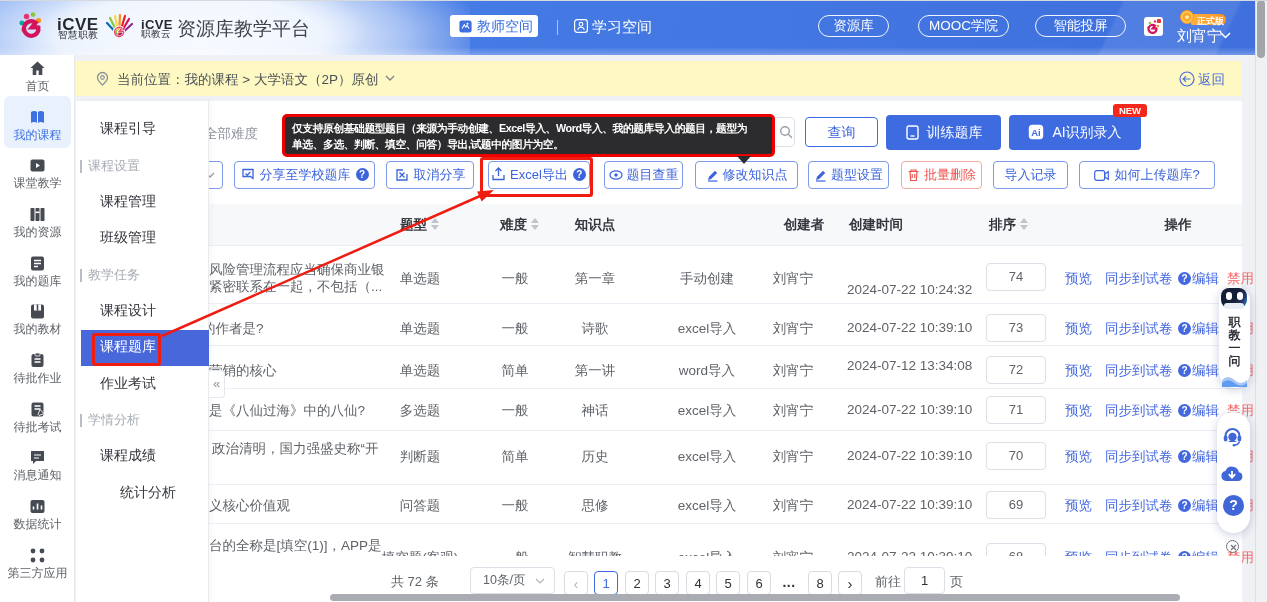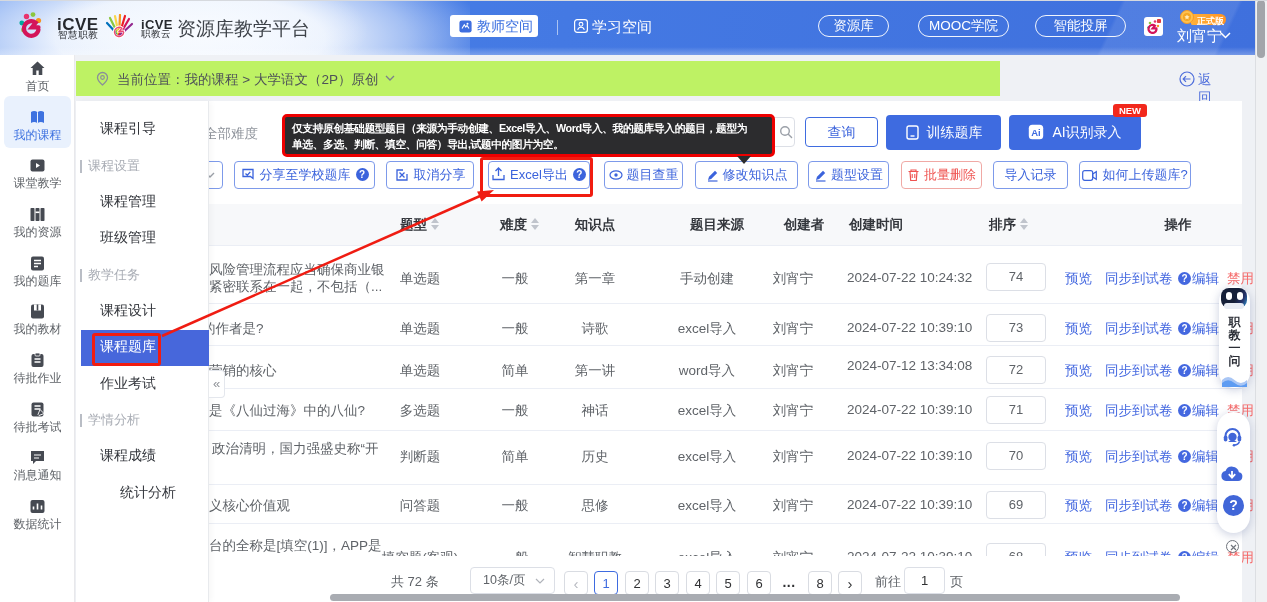--- a/index.html
+++ b/index.html
@@ -24,21 +24,21 @@
   color:#fff; font-size:13.5px; text-align:center; line-height:20px; }
 
 
 #sidebar { position:absolute; left:0; top:55px; width:75px; height:547px; background:#fff; border-right:1px solid #e9e9ec; }
 .sbitem { position:absolute; left:0; width:75px; height:46px; text-align:center; color:#5f6368; }
 .sbitem .lbl { position:absolute; top:26px; width:75px; font-size:12px; }
 .sbitem svg { position:absolute; left:29px; top:8px; }
 .sbactive { position:absolute; left:4px; width:67px; height:52px; background:#e9f1fd; border-radius:6px; }
 
 
-#crumb { position:absolute; left:76px; top:61px; width:924px; height:35px; background:#bef264; }
+#crumb { position:absolute; left:76px; top:61px; width:1166px; height:35px; background:#fef9c3; }
 
 
 #card { position:absolute; left:90px; top:101px; width:1152px; height:501px; background:#fff; }
 
 
 .obtn { position:absolute; top:161px; height:28px; background:#fff; border:1px solid #7d9aea; border-radius:4px;
   color:#3b63dc; font-size:13px; text-align:center; line-height:26px; }
 .bluebtn { position:absolute; top:115px; height:35px; background:#3e6be0; border-radius:4px; color:#fff;
   font-size:14px; text-align:center; line-height:35px; }
 
@@ -239,20 +239,29 @@
           <path d="M5 6 h7 M5 9 h5" stroke="#fff" stroke-width="1.2"></path>
         </svg>
       <div class="lbl">消息通知</div>
     </div>
     <div class="sbitem" style="top:435px;">
       <svg width="17" height="17" viewBox="0 0 17 17">
           <rect x="1.5" y="2" width="14" height="13" rx="2" fill="#464a52"></rect>
           <path d="M4.5 11.5 v-3 M8.5 11.5 v-6 M12.5 11.5 v-4" stroke="#fff" stroke-width="1.6"></path>
         </svg>
       <div class="lbl">数据统计</div>
+    </div>
+    <div class="sbitem" style="top:484px;">
+      <svg width="17" height="17" viewBox="0 0 17 17">
+          <circle cx="4" cy="4" r="2.4" fill="#464a52"></circle>
+          <circle cx="13" cy="4" r="2.4" fill="#464a52"></circle>
+          <circle cx="4" cy="13" r="2.4" fill="#464a52"></circle>
+          <circle cx="13" cy="13" r="2.4" fill="#464a52"></circle>
+        </svg>
+      <div class="lbl">第三方应用</div>
     </div>
   </div>
 
   <div id="crumb">
     <svg class="abs" style="left:19px; top:10px;" width="15" height="16" viewBox="0 0 15 16">
       <path d="M7.5 1.5 a5 5 0 0 1 5 5 c0 3.2-5 7.5-5 7.5 s-5-4.3-5-7.5 a5 5 0 0 1 5-5z" fill="none" stroke="#8a8f99" stroke-width="1.3"></path>
       <circle cx="7.5" cy="6.5" r="1.8" fill="none" stroke="#8a8f99" stroke-width="1.2"></circle>
     </svg>
     <div class="abs" style="left:41px; top:10px; font-size:13.5px; color:#4e5258;">当前位置：我的课程 &gt; 大学语文（2P）原创<svg style="margin-left:7px; vertical-align:2px;" width="10" height="7" viewBox="0 0 10 7">
           <path d="M1 1 l4 4 4-4" fill="none" stroke="#7b808a" stroke-width="1.3"></path>
@@ -317,31 +326,30 @@
     <svg style="vertical-align:-2.5px; margin-right:4px;" width="13" height="13" viewBox="0 0 13 13">
         <path d="M2 11 l1-3.2 6-6 2.2 2.2 -6 6z" fill="#3b63dc"></path>
         <path d="M2 12 h9.5" stroke="#3b63dc" stroke-width="1.2"></path>
       </svg>题型设置</div>
   <div class="obtn" style="left:901px; width:81px; border-color:#f0a9a5; color:#ef5350;">
     <svg style="vertical-align:-2.5px; margin-right:4px;" width="13" height="14" viewBox="0 0 13 14">
         <path d="M1.5 3.5 h10 M4 3.5 V2 h5 v1.5 M3 3.5 l0.7 9 h5.6 l0.7-9" fill="none" stroke="#ef5350" stroke-width="1.2"></path>
         <path d="M5.2 6 v4 M7.8 6 v4" stroke="#ef5350" stroke-width="1.1"></path>
       </svg>批量删除</div>
   <div class="obtn" style="left:993px; width:75px;">导入记录</div>
-  <div class="obtn" style="left:1079px; width:112px;">
+  <div class="obtn" style="left:1079px; width:136px;">
     <svg style="vertical-align:-2.5px; margin-right:5px;" width="15" height="13" viewBox="0 0 15 13">
         <rect x="0.7" y="1.7" width="10" height="9.6" rx="2" fill="none" stroke="#3b63dc" stroke-width="1.2"></rect>
         <path d="M10.7 5 l3.6-2.3 v7.6 L10.7 8z" fill="none" stroke="#3b63dc" stroke-width="1.2"></path>
       </svg>如何上传题库?</div>
 
   <div class="abs" style="left:90px; top:204px; width:1152px; height:42px; background:#f7f8fa; border-bottom:1px solid #ebeef5;"></div>
   <div class="th" style="left:375px; width:90px;">题型<span class="sorti"></span></div>
   <div class="th" style="left:480px; width:80px;">难度<span class="sorti"></span></div>
   <div class="th" style="left:550px; width:90px;">知识点</div>
-  <div class="th" style="left:663px; width:108px;">题目来源</div>
   <div class="th" style="left:763px; width:82px;">创建者</div>
   <div class="th" style="left:849px; width:120px; text-align:left;">创建时间</div>
   <div class="th" style="left:975px; width:68px;">排序<span class="sorti"></span></div>
   <div class="th" style="left:1138px; width:80px;">操作</div>
 
   <div id="rows">
 
     <div class="rowline" style="left:90px; width:1152px; top:303px;"></div>
     <div class="rowline" style="left:90px; width:1152px; top:345px;"></div>
     <div class="rowline" style="left:90px; width:1152px; top:388px;"></div>
@@ -349,21 +357,21 @@
     <div class="rowline" style="left:90px; width:1152px; top:484px;"></div>
     <div class="rowline" style="left:90px; width:1152px; top:523px;"></div>
 
     <div class="qtext" style="left:209px; top:261px;">风险管理流程应当确保商业银</div>
     <div class="qtext" style="left:209px; top:278px;">紧密联系在一起，不包括（...</div>
     <div class="td" style="left:375px; top:270px; width:90px;">单选题</div>
     <div class="td" style="left:480px; top:270px; width:70px;">一般</div>
     <div class="td" style="left:550px; top:270px; width:90px;">第一章</div>
     <div class="td" style="left:657px; top:270px; width:100px;">手动创建</div>
     <div class="td" style="left:754px; top:270px; width:78px;">刘宵宁</div>
-    <div class="td" style="left:847px; top:270px; width:130px; text-align:left;">2024-07-22 10:24:32</div>
+    <div class="td" style="left:847px; top:282px; width:130px; text-align:left;">2024-07-22 10:24:32</div>
     <div class="sortin" style="top:263px;">74</div>
     <div class="oplinks" style="top:270px;">
         <span class="abs" style="left:0;">预览</span>
         <span class="abs" style="left:40px;">同步到试卷</span>
         <span class="helpc abs" style="left:108px; top:2px; background:#4468e0;">?</span>
         <span class="abs" style="left:127px;">编辑</span>
         <span class="red abs" style="left:162px;">禁用</span>
       </div>
 
     <div class="qtext" style="left:202px; top:320px;">的作者是?</div>

